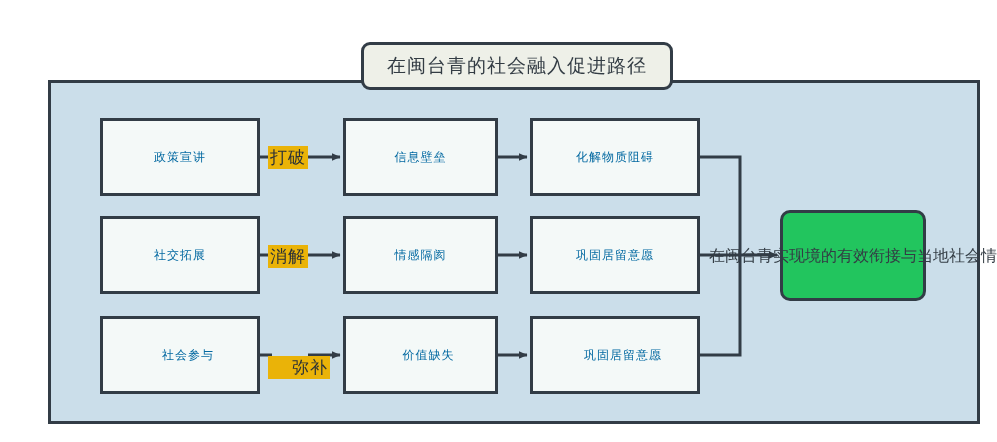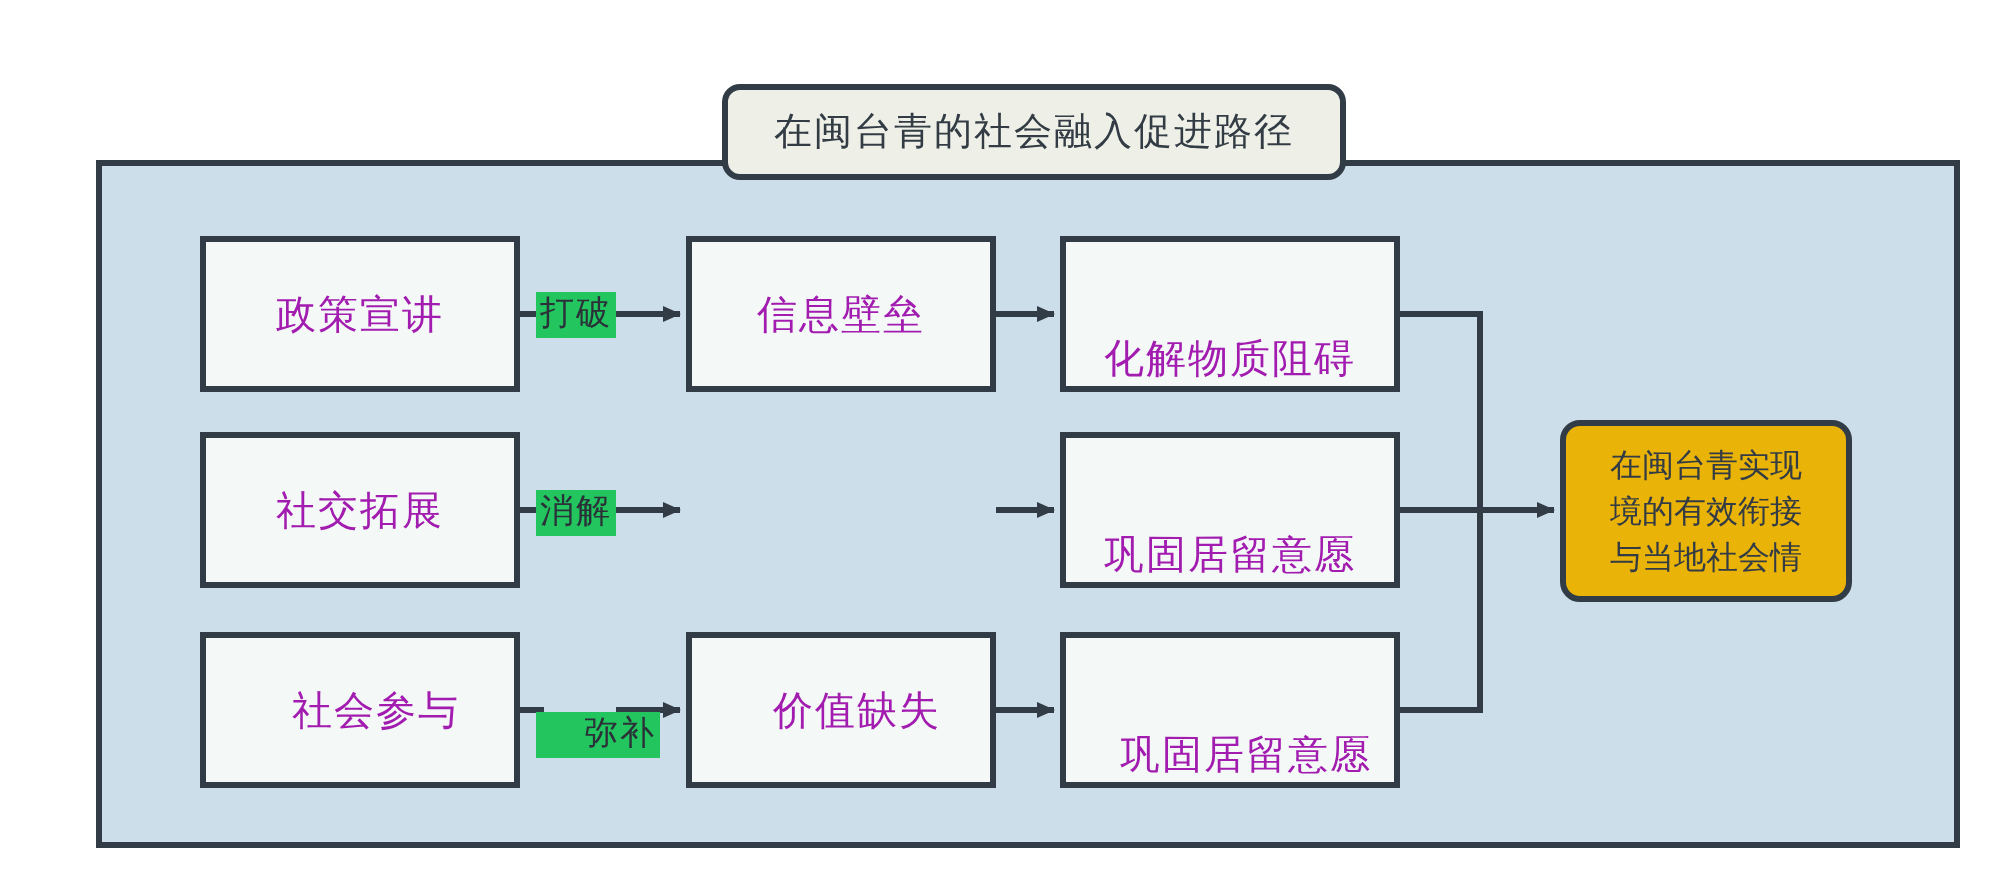--- a/index.html
+++ b/index.html
@@ -61,63 +61,63 @@
     position: absolute;
     background: #f4f9f8;
     border: 3px solid #323c46;
     box-sizing: border-box;
     display: flex;
     align-items: center;
     justify-content: center;
     z-index: 3;
   }
   .node .txt {
-    font-size: 20px;
-    color: #a21caf;
+    font-size: 12px;
+    color: #0369a1;
     letter-spacing: 1px;
     white-space: nowrap;
   }
 
   
   .col1 { left: 100px; width: 160px; }
   .col2 { left: 343px; width: 155px; text-align: right; }
-  .col3 { left: 530px; width: 170px; align-items: flex-end; }
+  .col3 { left: 530px; width: 170px; }
 
   .row1 { top: 118px; height: 78px; }
   .row2 { top: 216px; height: 78px; }
   .row3 { top: 316px; height: 78px; padding-left: 16px; }
 
   
   .outcome {
     position: absolute;
     left: 780px;
     top: 210px;
     width: 146px;
     height: 91px;
-    background: #eab308;
+    background: #22c55e;
     border: 3px solid #323c46;
     border-radius: 10px;
     box-sizing: border-box;
     display: flex;
-    flex-direction: column;
+    flex-direction: row;
     align-items: center;
     justify-content: center;
     z-index: 3;
   }
   .outcome .oline {
     font-size: 16px;
     color: #333c44;
     line-height: 1.45;
     white-space: nowrap;
   }
 
   
   .edge-label {
     position: absolute;
-    background: #22c55e;
+    background: #eab308;
     font-size: 17px;
     color: #2a3138;
     letter-spacing: 1px;
     padding: 1px 2px;
     z-index: 4;
     white-space: nowrap;
     line-height: 1.25;
   }
   .lbl1 { left: 268px; top: 146px; }
   .lbl2 { left: 268px; top: 245px; }
@@ -176,20 +176,23 @@
     <span class="txt">信息壁垒</span>
   </div>
   <div class="node col3 row1">
     <span class="txt">化解物质阻碍</span>
   </div>
 
   <div class="node col1 row2">
     <span class="txt">社交拓展</span>
   </div>
   <div class="edge-label lbl2">消解</div>
+  <div class="node col2 row2">
+    <span class="txt">情感隔阂</span>
+  </div>
   <div class="node col3 row2">
     <span class="txt">巩固居留意愿</span>
   </div>
 
   <div class="node col1 row3">
     <span class="txt">社会参与</span>
   </div>
   <div class="edge-label lbl3">弥补</div>
   <div class="node col2 row3">
     <span class="txt">价值缺失</span>

